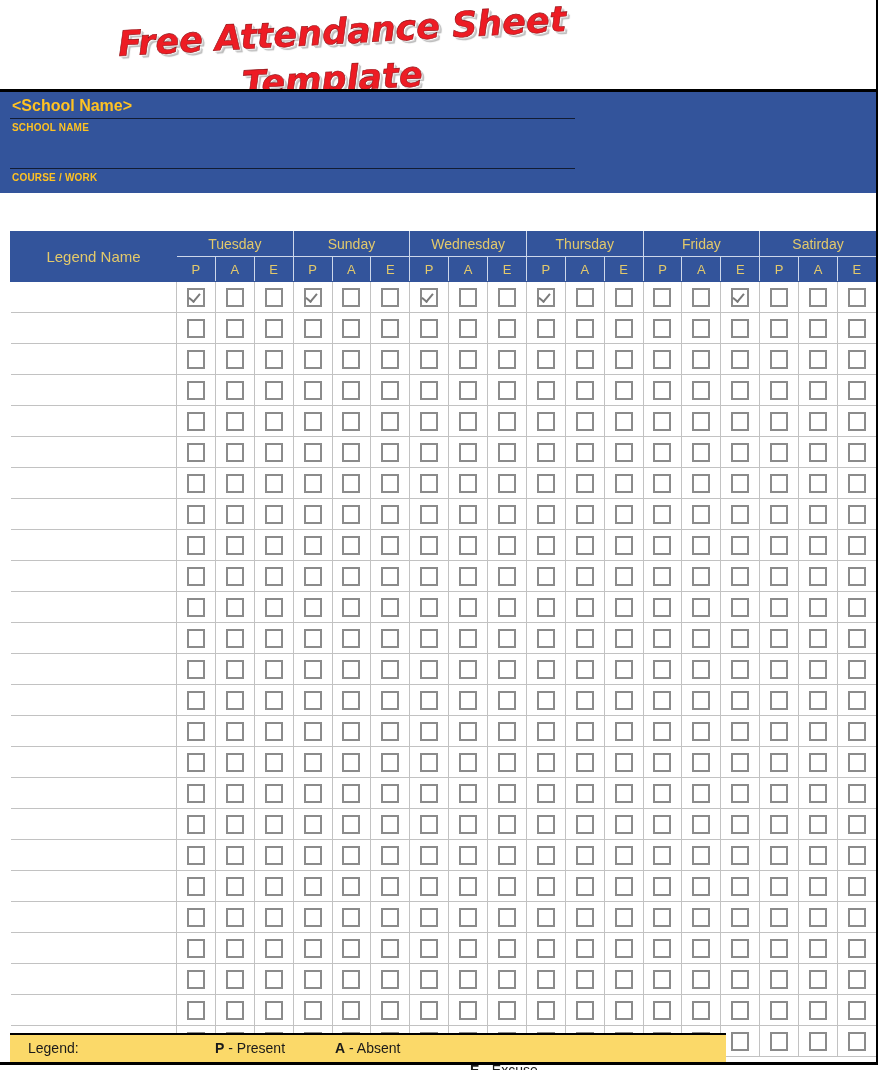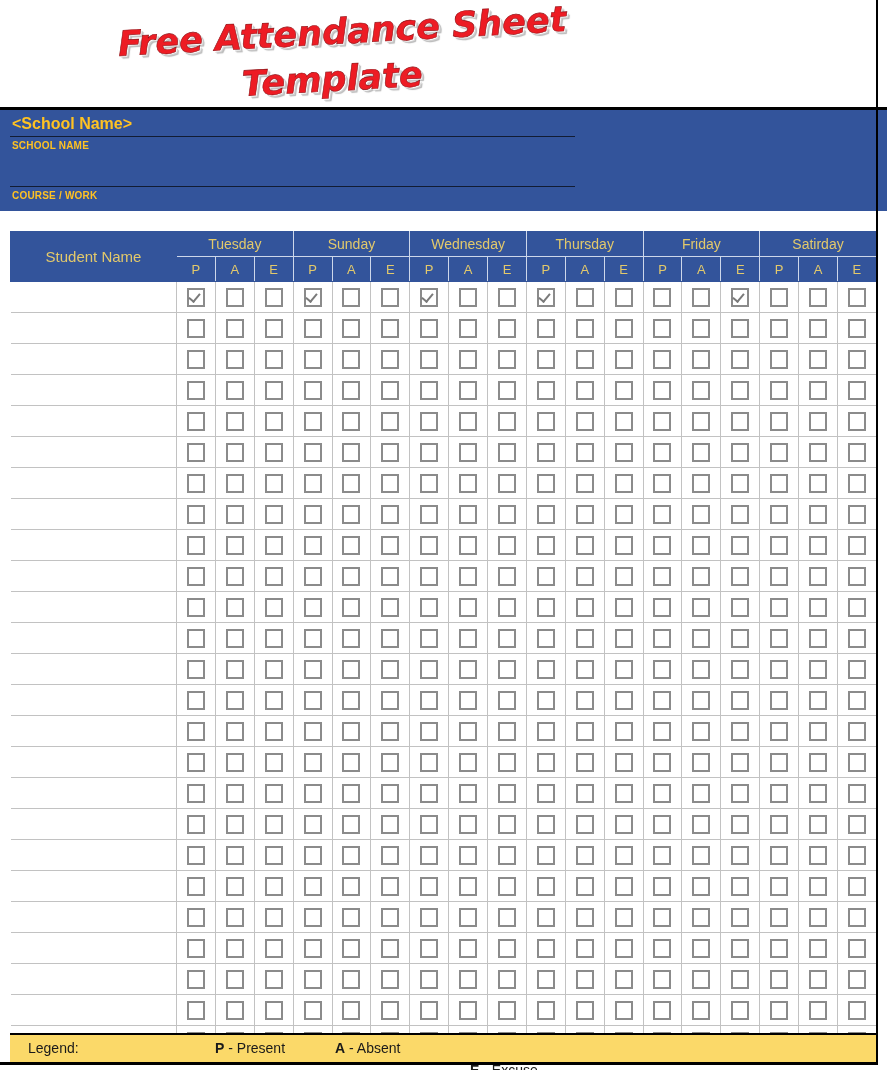--- a/index.html
+++ b/index.html
@@ -64,25 +64,24 @@
   #wordart-line-2 {
     left: 242px; top: 56px;
     font-size: 35px;
     transform: rotate(-3.2deg);
     transform-origin: left center;
   }
 
   
   #info-header {
     position: absolute;
-    left: 0; top: 107px;
+    left: 0; top: 89px;
     width: 876px; height: 101px;
     background: #33549B;
     border-top: 3px solid #000000;
-    padding-left: 11px;
   }
   .info-left  { position: absolute; left: 10px;  top: 0; width: 565px; height: 101px; }
   .info-right { position: absolute; left: 610px; top: 0; width: 262px; height: 101px; }
 
   .info-bigtext {
     position: absolute;
     color: #FFC222;
     font-size: 16px;
     font-weight: bold;
     white-space: nowrap;
@@ -194,21 +193,21 @@
     width: 5px; height: 9px;
     border-right: 2px solid #7a7a7a;
     border-bottom: 2px solid #7a7a7a;
     transform: rotate(40deg);
   }
 
   
   #legend-bar {
     position: absolute;
     left: 10px; top: 1033px;
-    width: 866px; height: 28px;
+    width: 716px; height: 28px;
     background: #FBD969;
     border-top: 2px solid #000000;
     border-bottom: 2px solid #000000;
   }
   .legend-text {
     position: absolute;
     top: 5px;
     color: #1a1a1a;
     font-size: 14px;
     white-space: nowrap;
@@ -259,21 +258,21 @@
         <col class="mark-col">
         <col class="mark-col">
         <col class="mark-col">
         <col class="mark-col">
         <col class="mark-col">
         <col class="mark-col">
         <col class="mark-col">
       </colgroup>
     <thead>
       <tr id="header-row-days">
-          <th class="th-student" rowspan="2">Student Name</th>
+          <th class="th-student" rowspan="2">Legend Name</th>
           <th class="th-day" colspan="3">Tuesday</th>
           <th class="th-day" colspan="3">Sunday</th>
           <th class="th-day" colspan="3">Wednesday</th>
           <th class="th-day" colspan="3">Thursday</th>
           <th class="th-day" colspan="3">Friday</th>
           <th class="th-day" colspan="3">Satirday</th>
         </tr>
       <tr id="header-row-marks">
           <th class="th-mark">P</th>
           <th class="th-mark">A</th>

